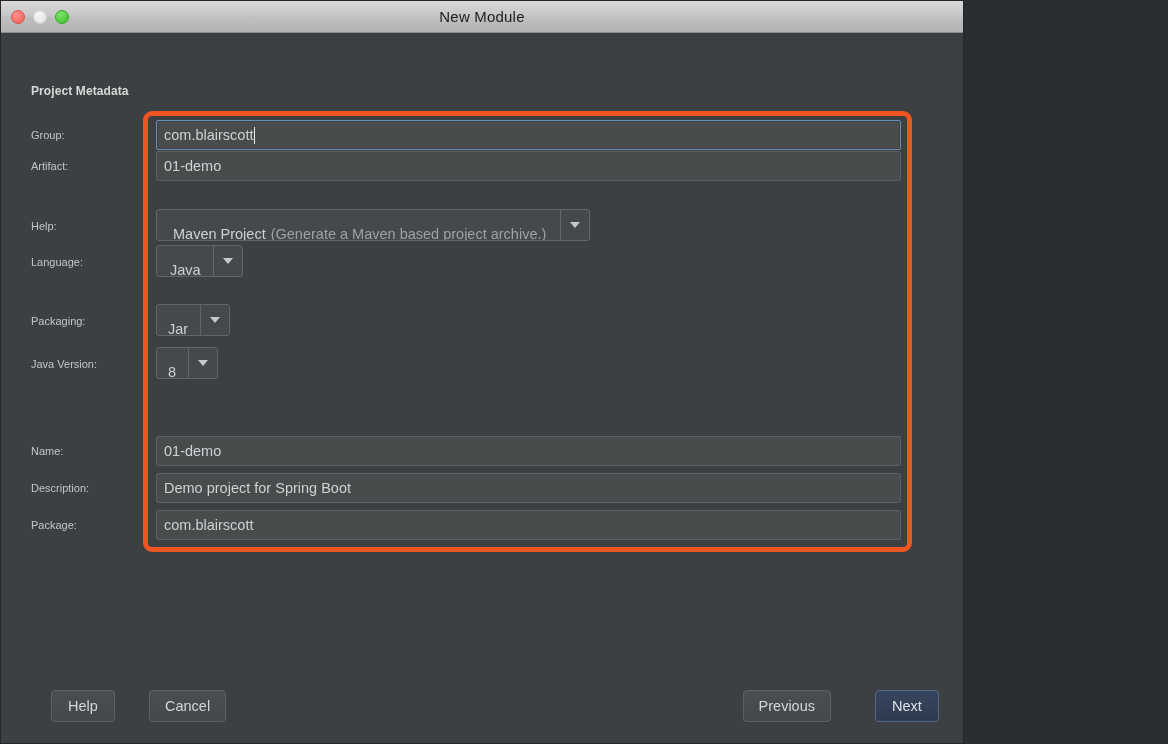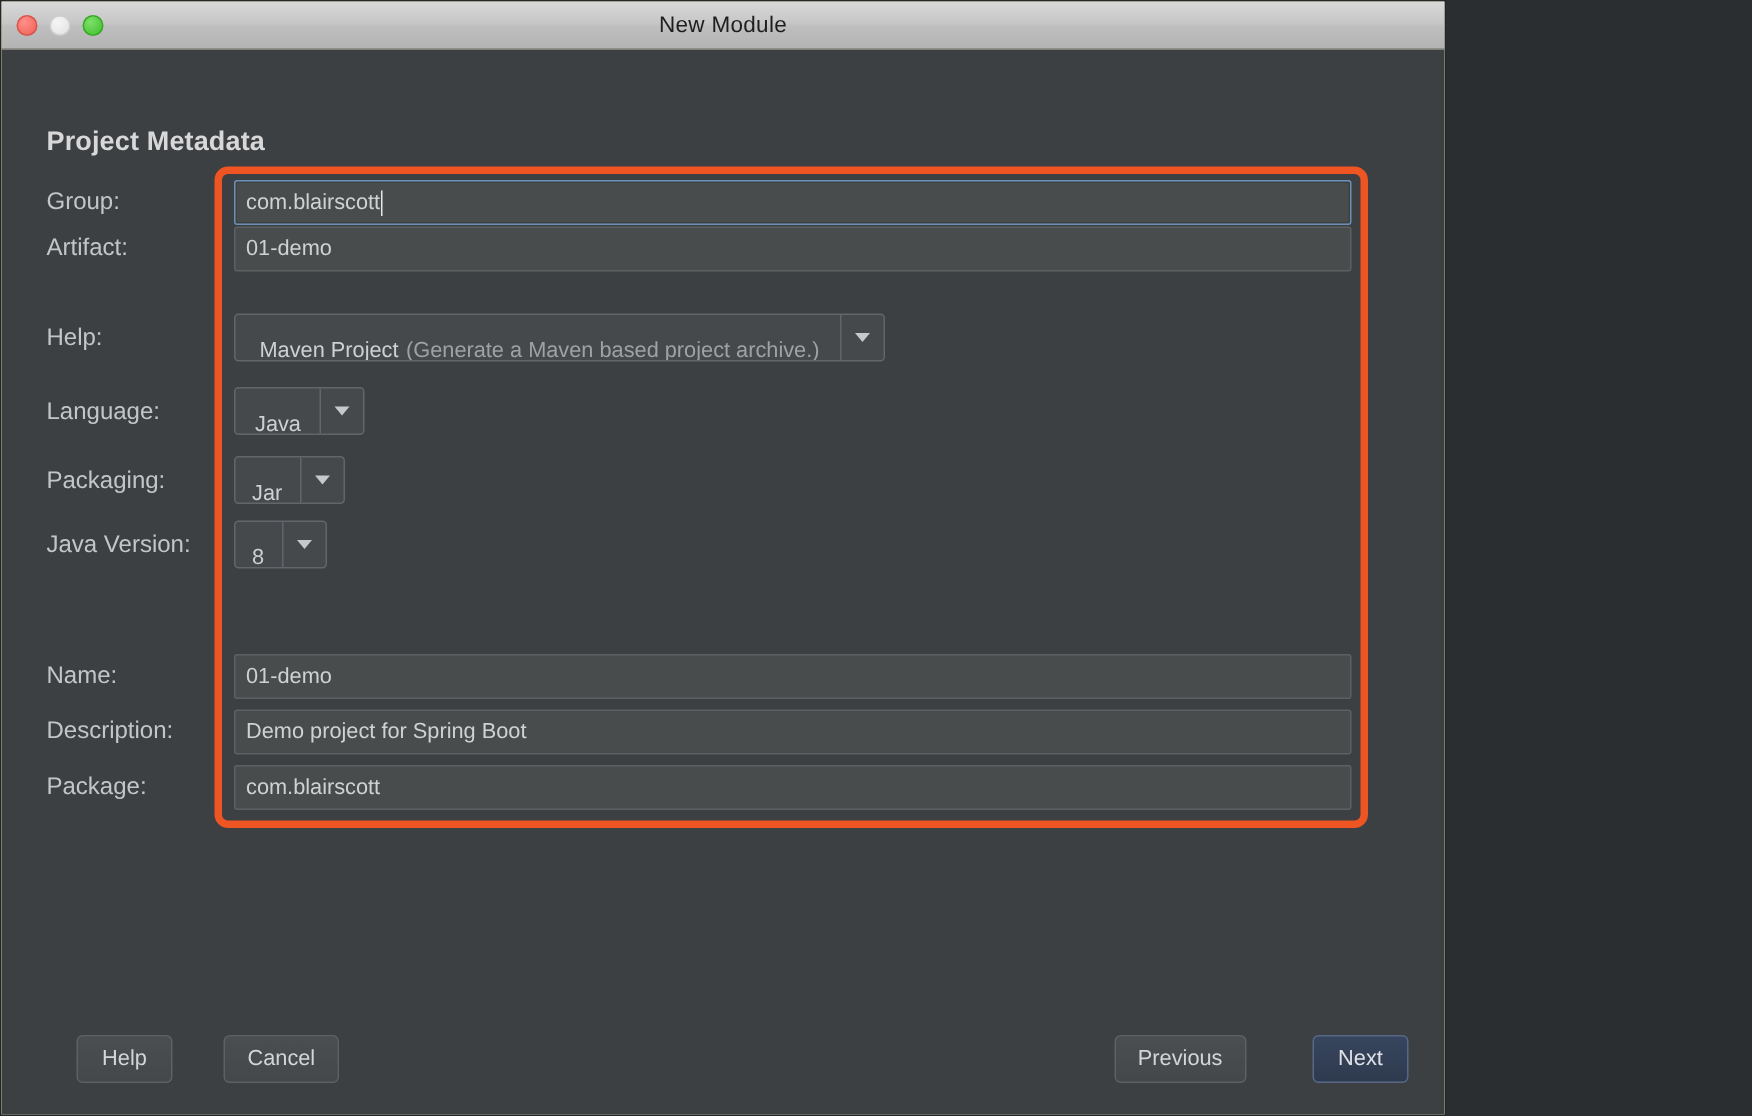--- a/index.html
+++ b/index.html
@@ -8,21 +8,21 @@
     width: 1168px; height: 744px;
     background: #2b2e30;
     font-family: "Liberation Sans", "DejaVu Sans", sans-serif;
     overflow: hidden;
   }
 
   .window {
     position: relative;
     width: 964px;
     height: 744px;
-    background: #fef9c3;
+    background: #1d4ed8;
     border: 1px solid #24262a;
     overflow: hidden;
   }
 
   
   .titlebar {
     position: relative;
     height: 32px;
     width: 100%;
     background: linear-gradient(to bottom, #d8d8d8 0%, #c6c6c6 48%, #bfbfbf 52%, #b4b4b4 100%);
@@ -59,39 +59,39 @@
   .dialog-body {
     position: relative;
     width: 100%;
     height: 711px;
     background: #3c4042;
   }
 
   .section-title {
     position: absolute;
     left: 30px; top: 51px;
-    font-size: 18px;
+    font-size: 12px;
     font-weight: bold;
     color: #d8d8d8;
     letter-spacing: 0.1px;
   }
 
   
   .row {
     position: absolute;
     left: 0;
     width: 100%;
     height: 30px;
     display: flex;
     align-items: center;
   }
   .row-label {
     position: absolute;
     left: 30px;
-    font-size: 16px;
+    font-size: 11px;
     color: #c3c6c7;
     white-space: nowrap;
   }
   .field-wrap {
     position: absolute;
     left: 155px;
   }
 
   .textfield {
     width: 745px;
@@ -268,21 +268,21 @@
             <span>Maven Project</span>
             <span class="dim">(Generate a Maven based project archive.)</span>
           </div>
           <div class="combo-arrow">
               <span class="tri"></span>
             </div>
         </div>
       </div>
     </div>
 
-    <div class="row" style="top:226px; height:32px;">
+    <div class="row" style="top:213px; height:32px;">
       <div class="row-label">Language:</div>
       <div class="field-wrap">
         <div class="combo small">
           <div class="combo-text">
             <span>Java</span>
           </div>
           <div class="combo-arrow">
               <span class="tri"></span>
             </div>
         </div>

